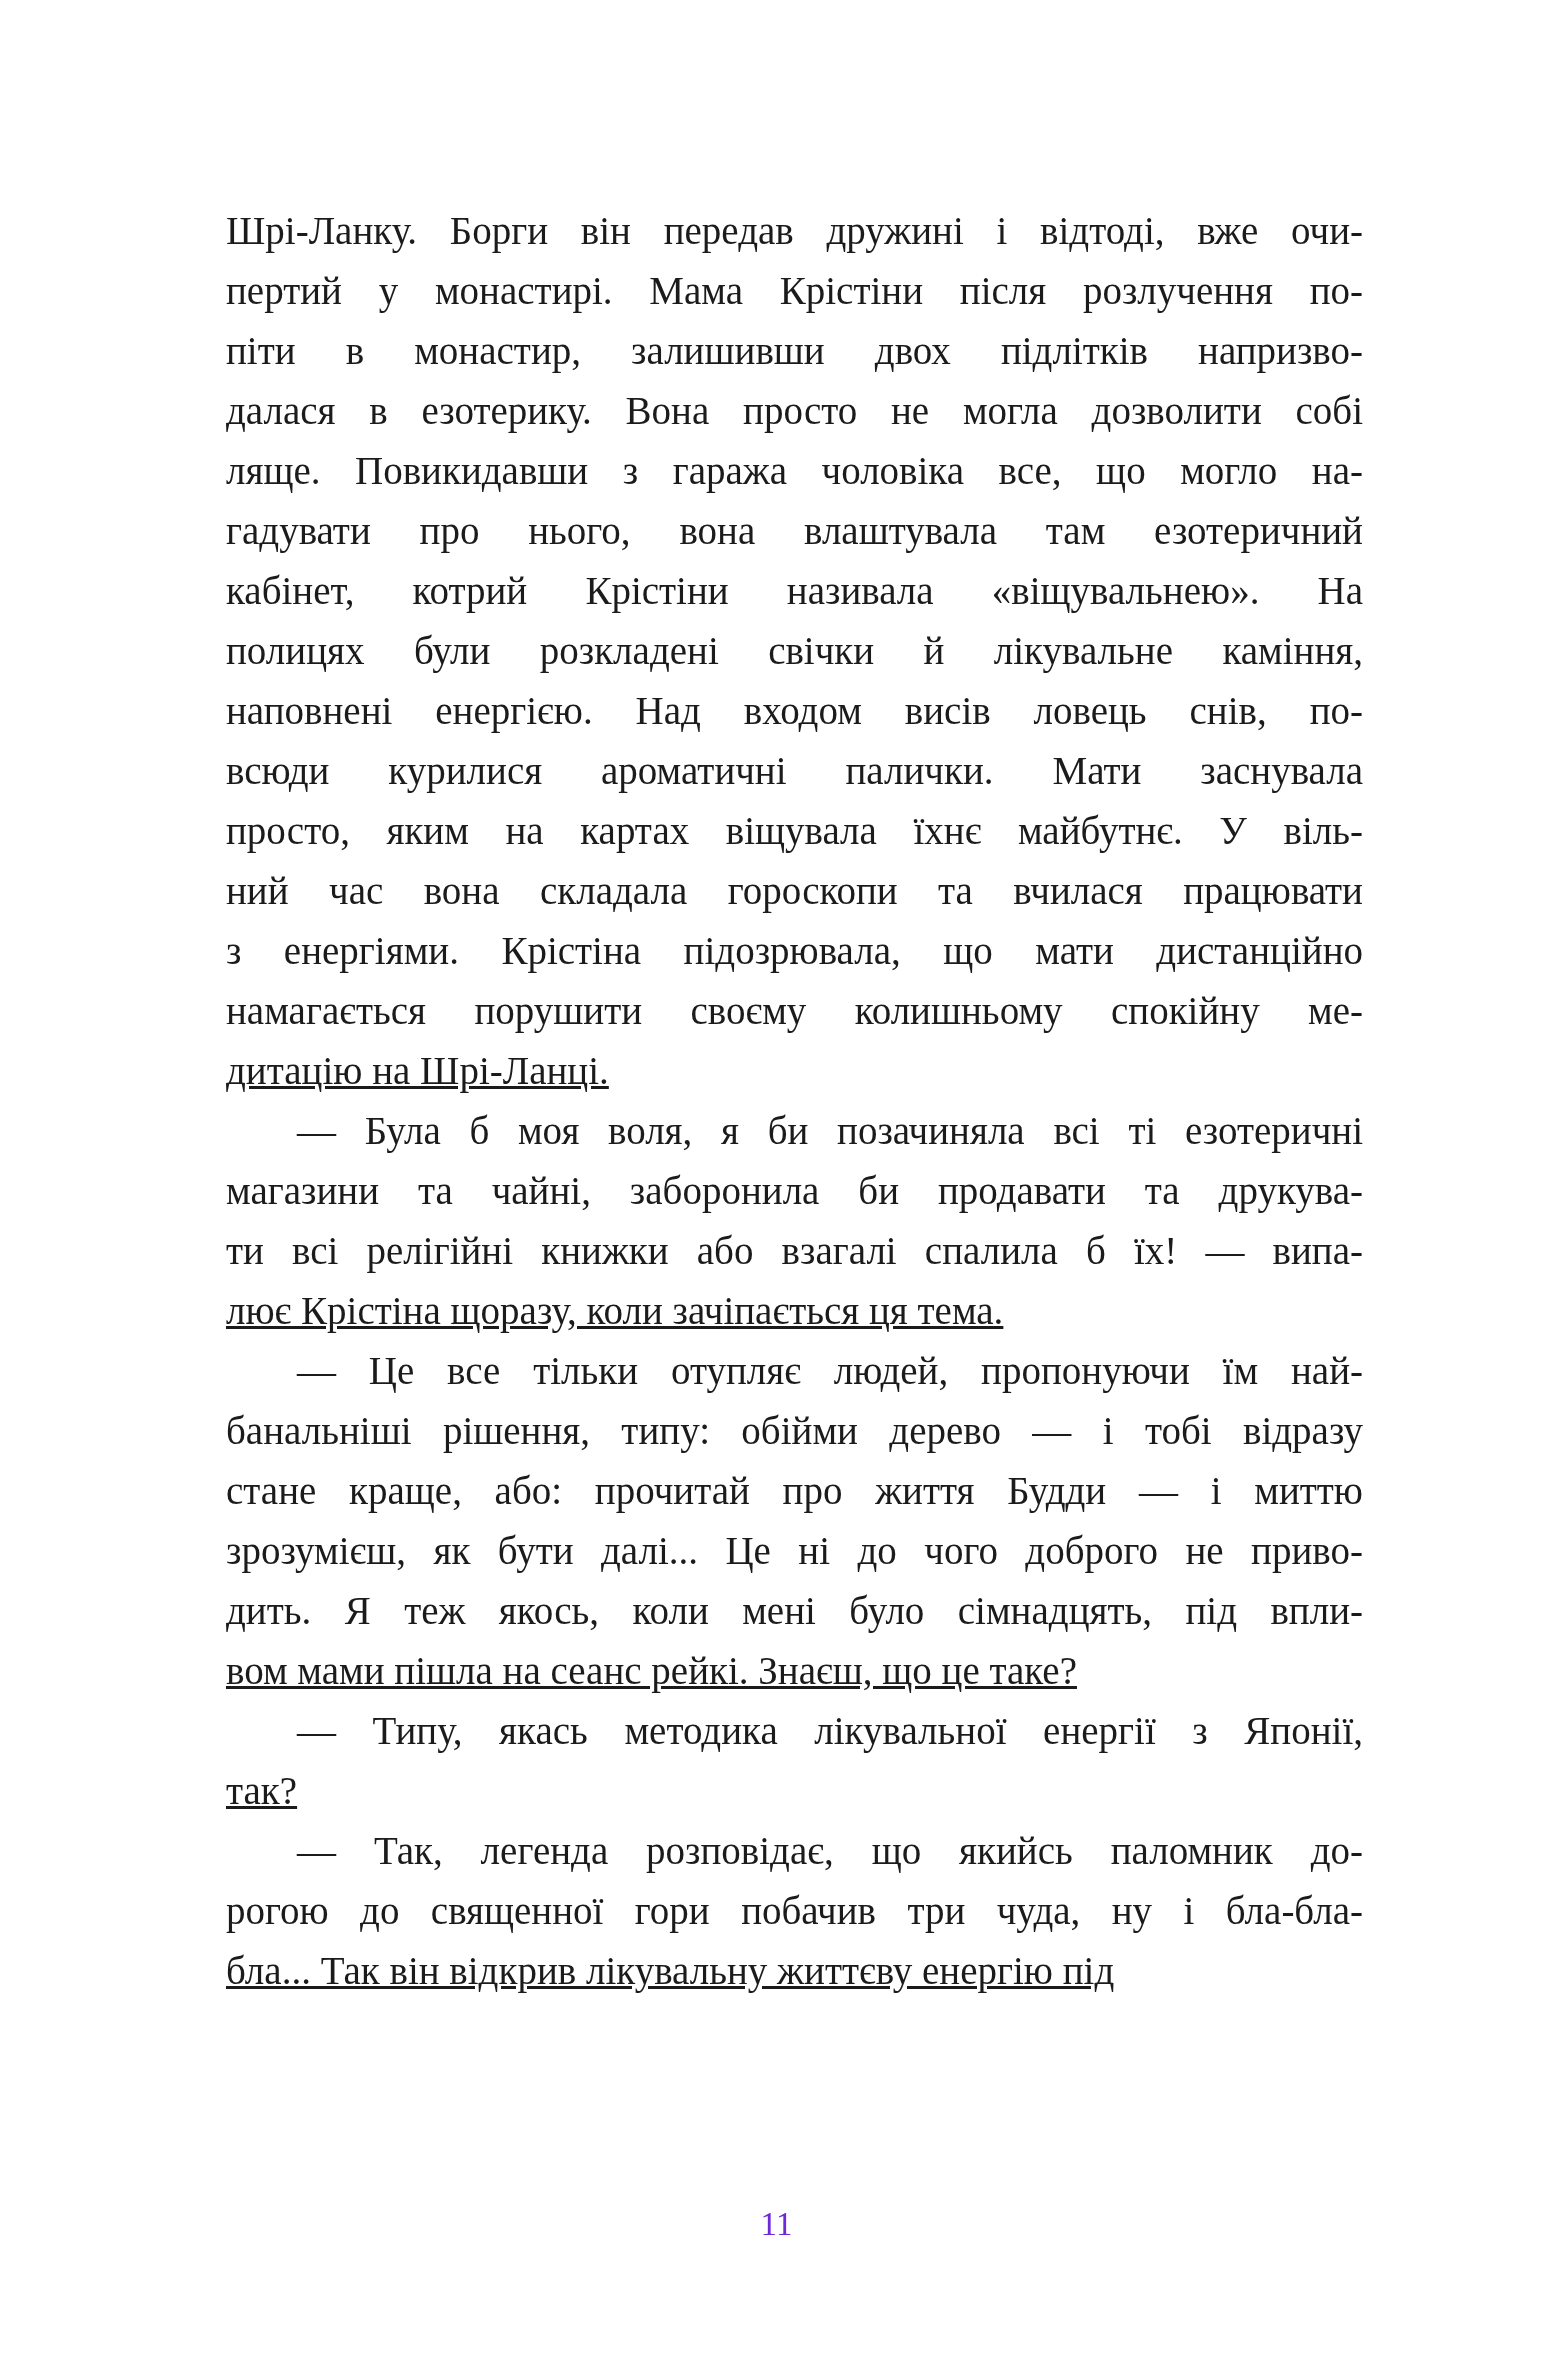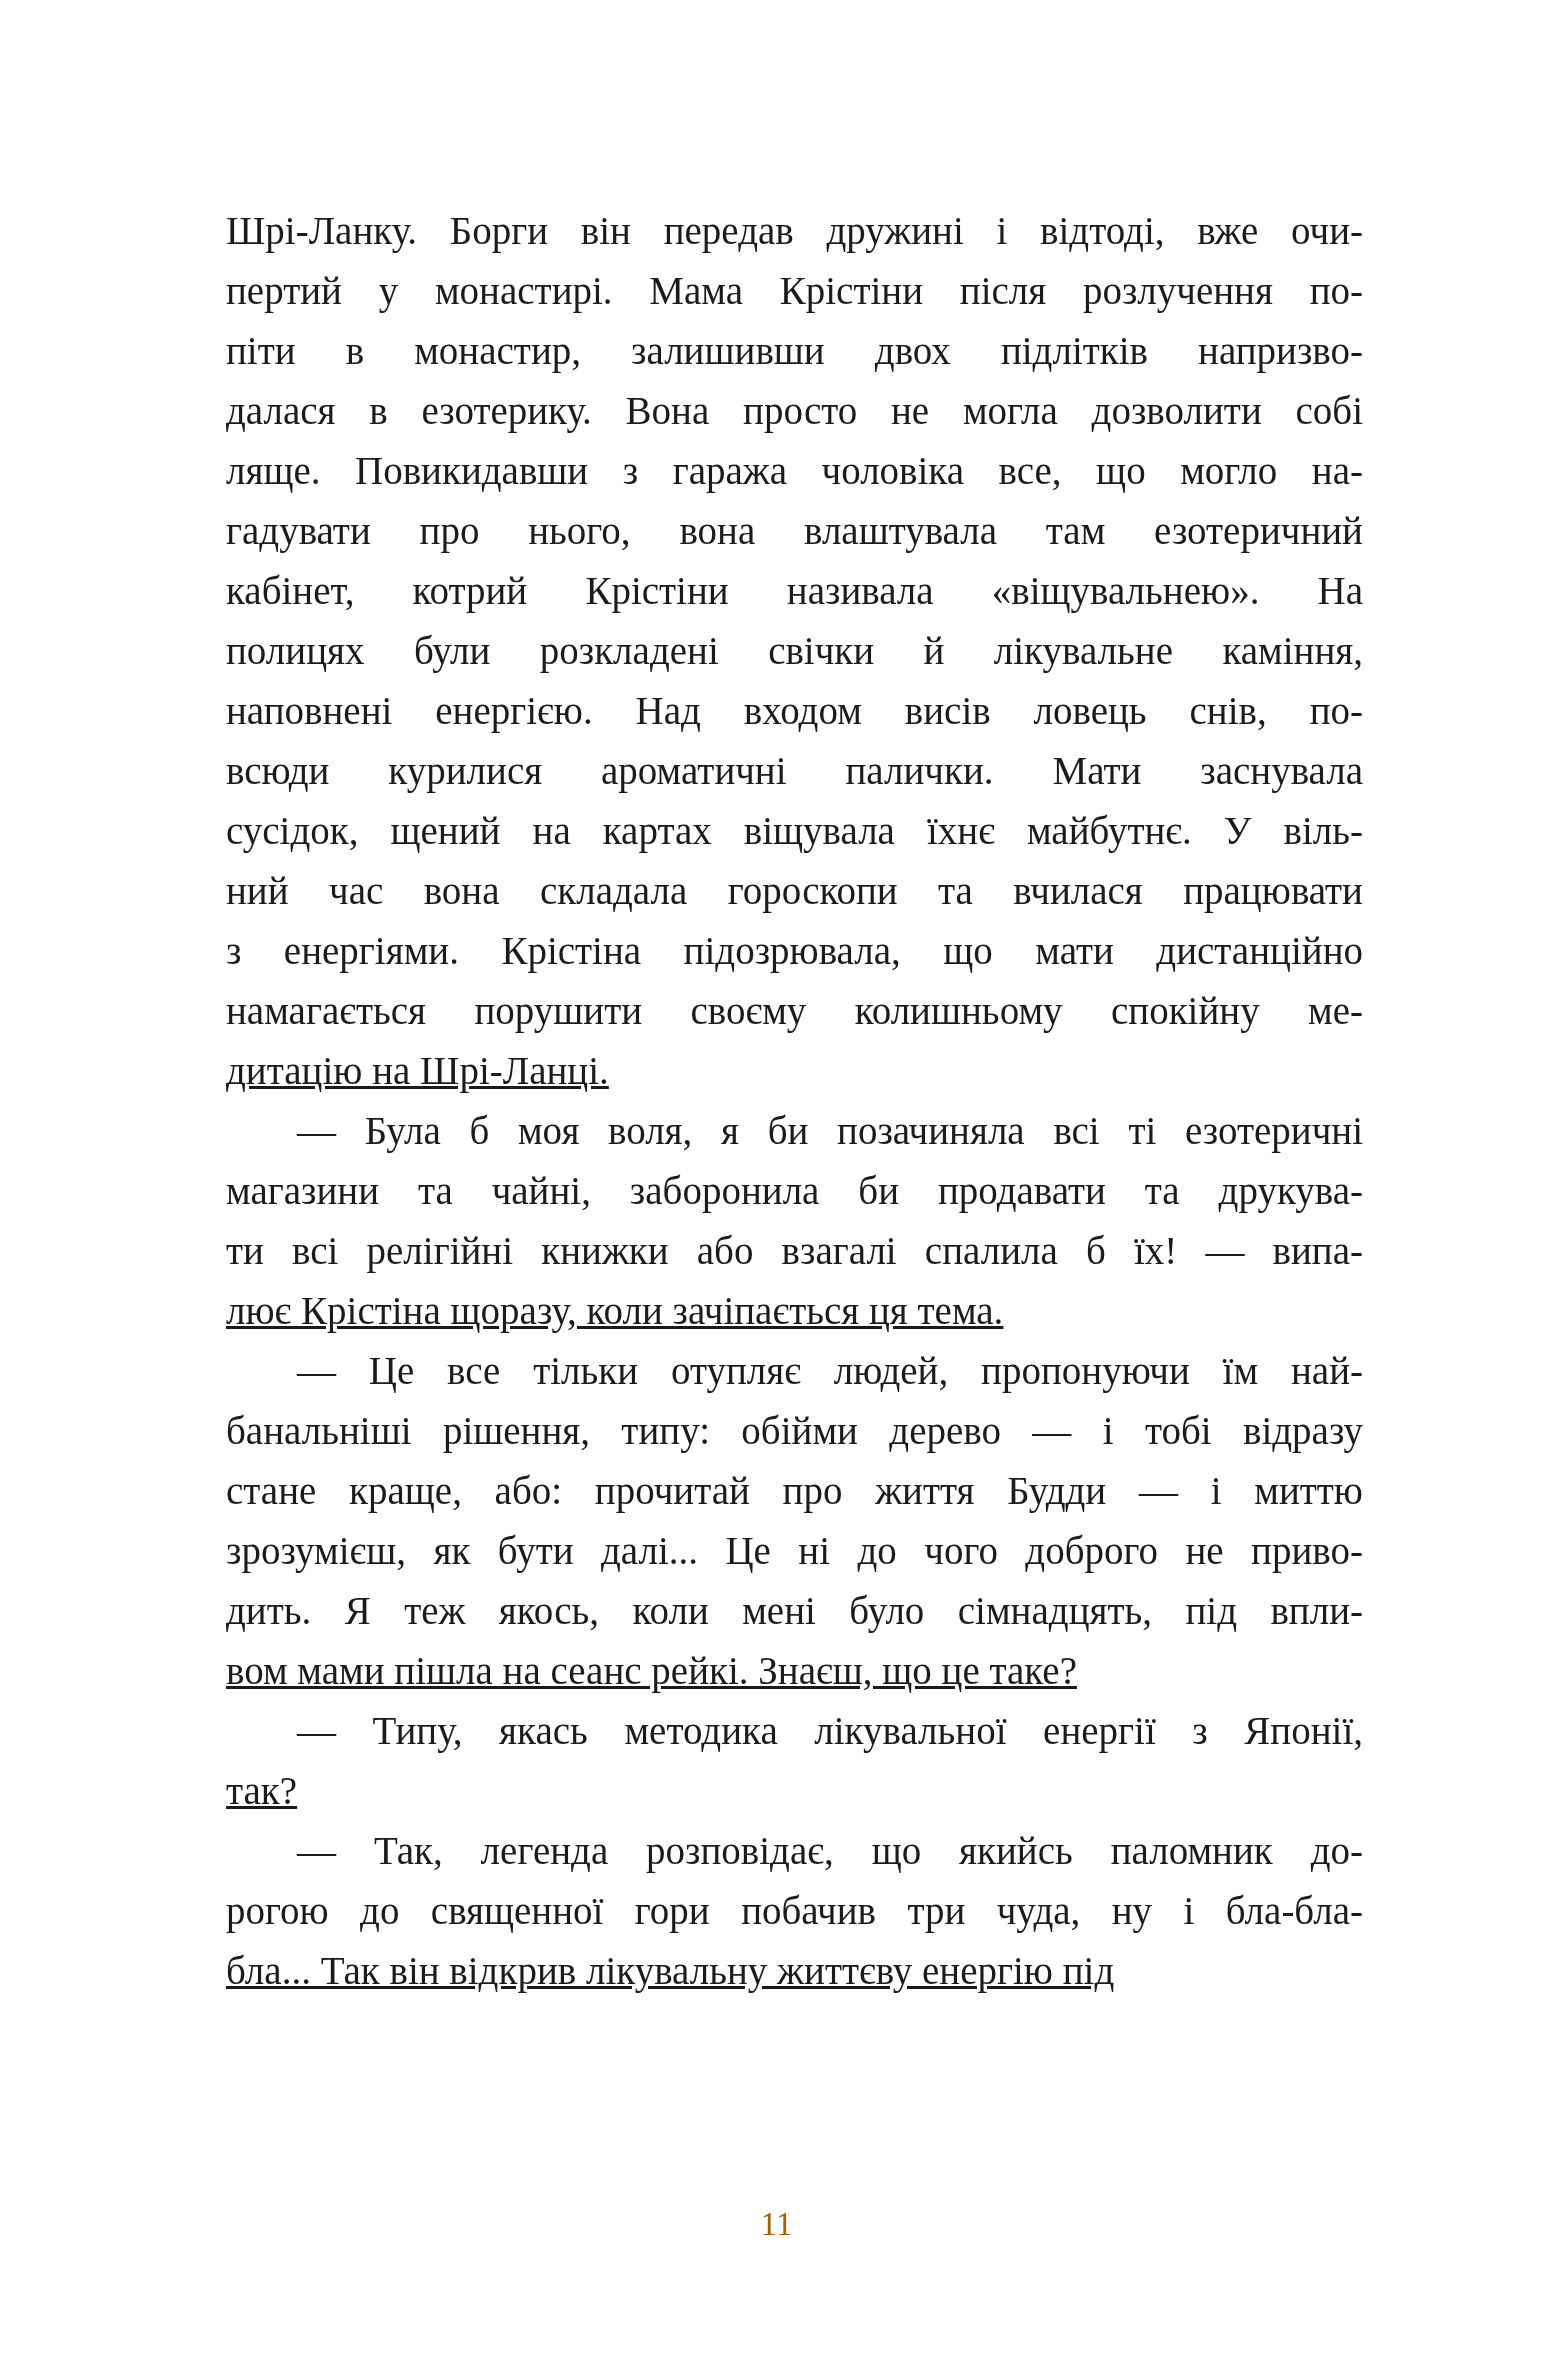--- a/index.html
+++ b/index.html
@@ -44,39 +44,39 @@
     text-indent: 71px;
   }
   .page-number {
     position: absolute;
     left: 208px;
     top: 2204px;
     width: 1137px;
     text-align: center;
     font-size: 33px;
     line-height: 40px;
-    color: #a16207;
+    color: #6d28d9;
   }
 </style>
 </head>
 <body>
 
 <div class="page">
   <div class="text-block" id="text-block">
       <div class="line">Шрі-Ланку. Борги він передав дружині і відтоді, вже очи-</div>
       <div class="line">пертий у монастирі. Мама Крістіни після розлучення по-</div>
       <div class="line">піти в монастир, залишивши двох підлітків напризво-</div>
       <div class="line">далася в езотерику. Вона просто не могла дозволити собі</div>
       <div class="line">ляще. Повикидавши з гаража чоловіка все, що могло на-</div>
       <div class="line">гадувати про нього, вона влаштувала там езотеричний</div>
       <div class="line">кабінет, котрий Крістіни називала «віщувальнею». На</div>
       <div class="line">полицях були розкладені свічки й лікувальне каміння,</div>
       <div class="line">наповнені енергією. Над входом висів ловець снів, по-</div>
       <div class="line">всюди курилися ароматичні палички. Мати заснувала</div>
-      <div class="line">сусідок, щений на картах віщувала їхнє майбутнє. У віль-</div>
+      <div class="line">просто, яким на картах віщувала їхнє майбутнє. У віль-</div>
       <div class="line">ний час вона складала гороскопи та вчилася працювати</div>
       <div class="line">з енергіями. Крістіна підозрювала, що мати дистанційно</div>
       <div class="line">намагається порушити своєму колишньому спокійну ме-</div>
       <div class="line last">дитацію на Шрі-Ланці.</div>
       <div class="line indent">— Була б моя воля, я би позачиняла всі ті езотеричні</div>
       <div class="line">магазини та чайні, заборонила би продавати та друкува-</div>
       <div class="line">ти всі релігійні книжки або взагалі спалила б їх! — випа-</div>
       <div class="line last">лює Крістіна щоразу, коли зачіпається ця тема.</div>
       <div class="line indent">— Це все тільки отупляє людей, пропонуючи їм най-</div>
       <div class="line">банальніші рішення, типу: обійми дерево — і тобі відразу</div>

